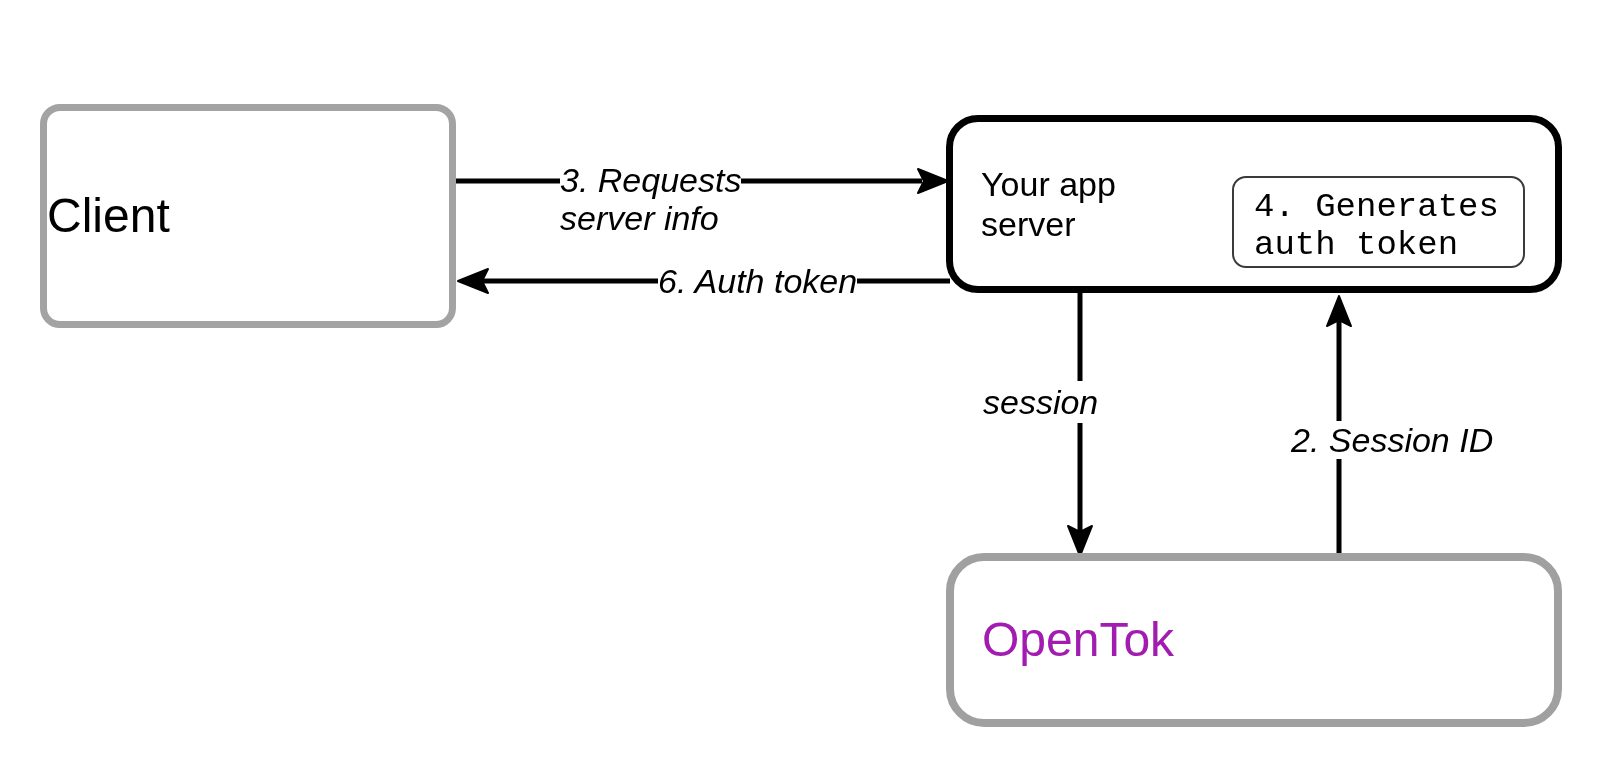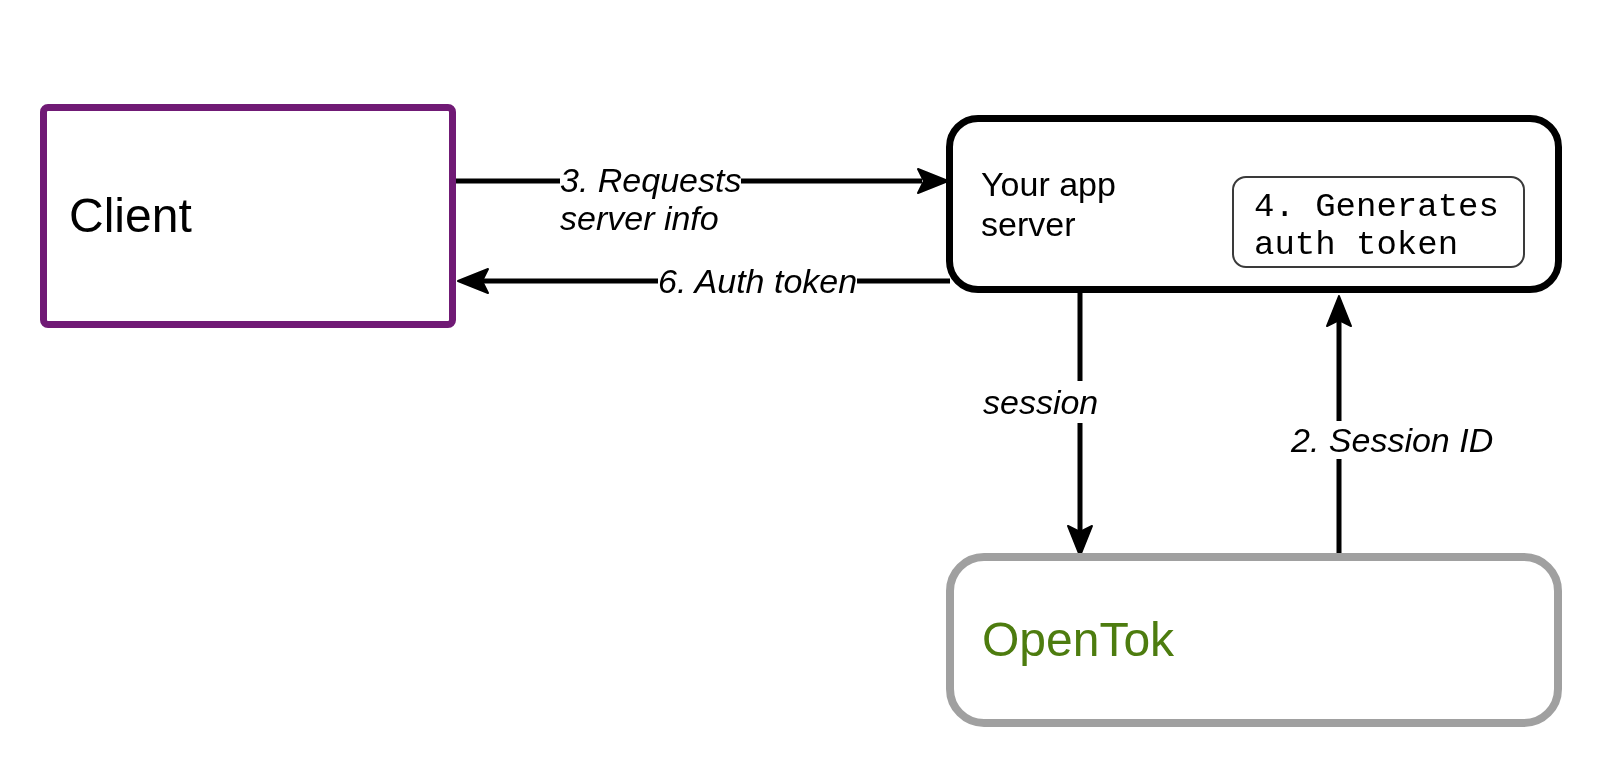--- a/index.html
+++ b/index.html
@@ -32,44 +32,43 @@
     position: absolute;
     box-sizing: border-box;
     background: #ffffff;
     z-index: 2;
     display: flex;
     align-items: center;
   }
   .node-client {
     left: 40px; top: 104px;
     width: 416px; height: 224px;
-    border: 7px solid #701a75;
-    border-radius: 8px;
-    padding-left: 22px;
+    border: 7px solid #a3a3a3;
+    border-radius: 20px;
   }
   .node-app {
     left: 946px; top: 115px;
     width: 616px; height: 178px;
     border: 7px solid #000000;
     border-radius: 32px;
     padding-left: 28px;
   }
   .node-opentok {
     left: 946px; top: 553px;
     width: 616px; height: 174px;
     border: 8px solid #a0a0a0;
     border-radius: 38px;
     padding-left: 28px;
   }
   .big-label {
     font-size: 48px;
     line-height: 52px;
     white-space: nowrap;
   }
-  .opentok-label { color: #4d7c0f; }
+  .opentok-label { color: #a21caf; }
   .node-sublabel {
     font-size: 34px;
     line-height: 40px;
     white-space: nowrap;
   }
   .inner-box {
     position: absolute;
     left: 279px; top: 54px;
     width: 293px; height: 92px;
     box-sizing: border-box;

